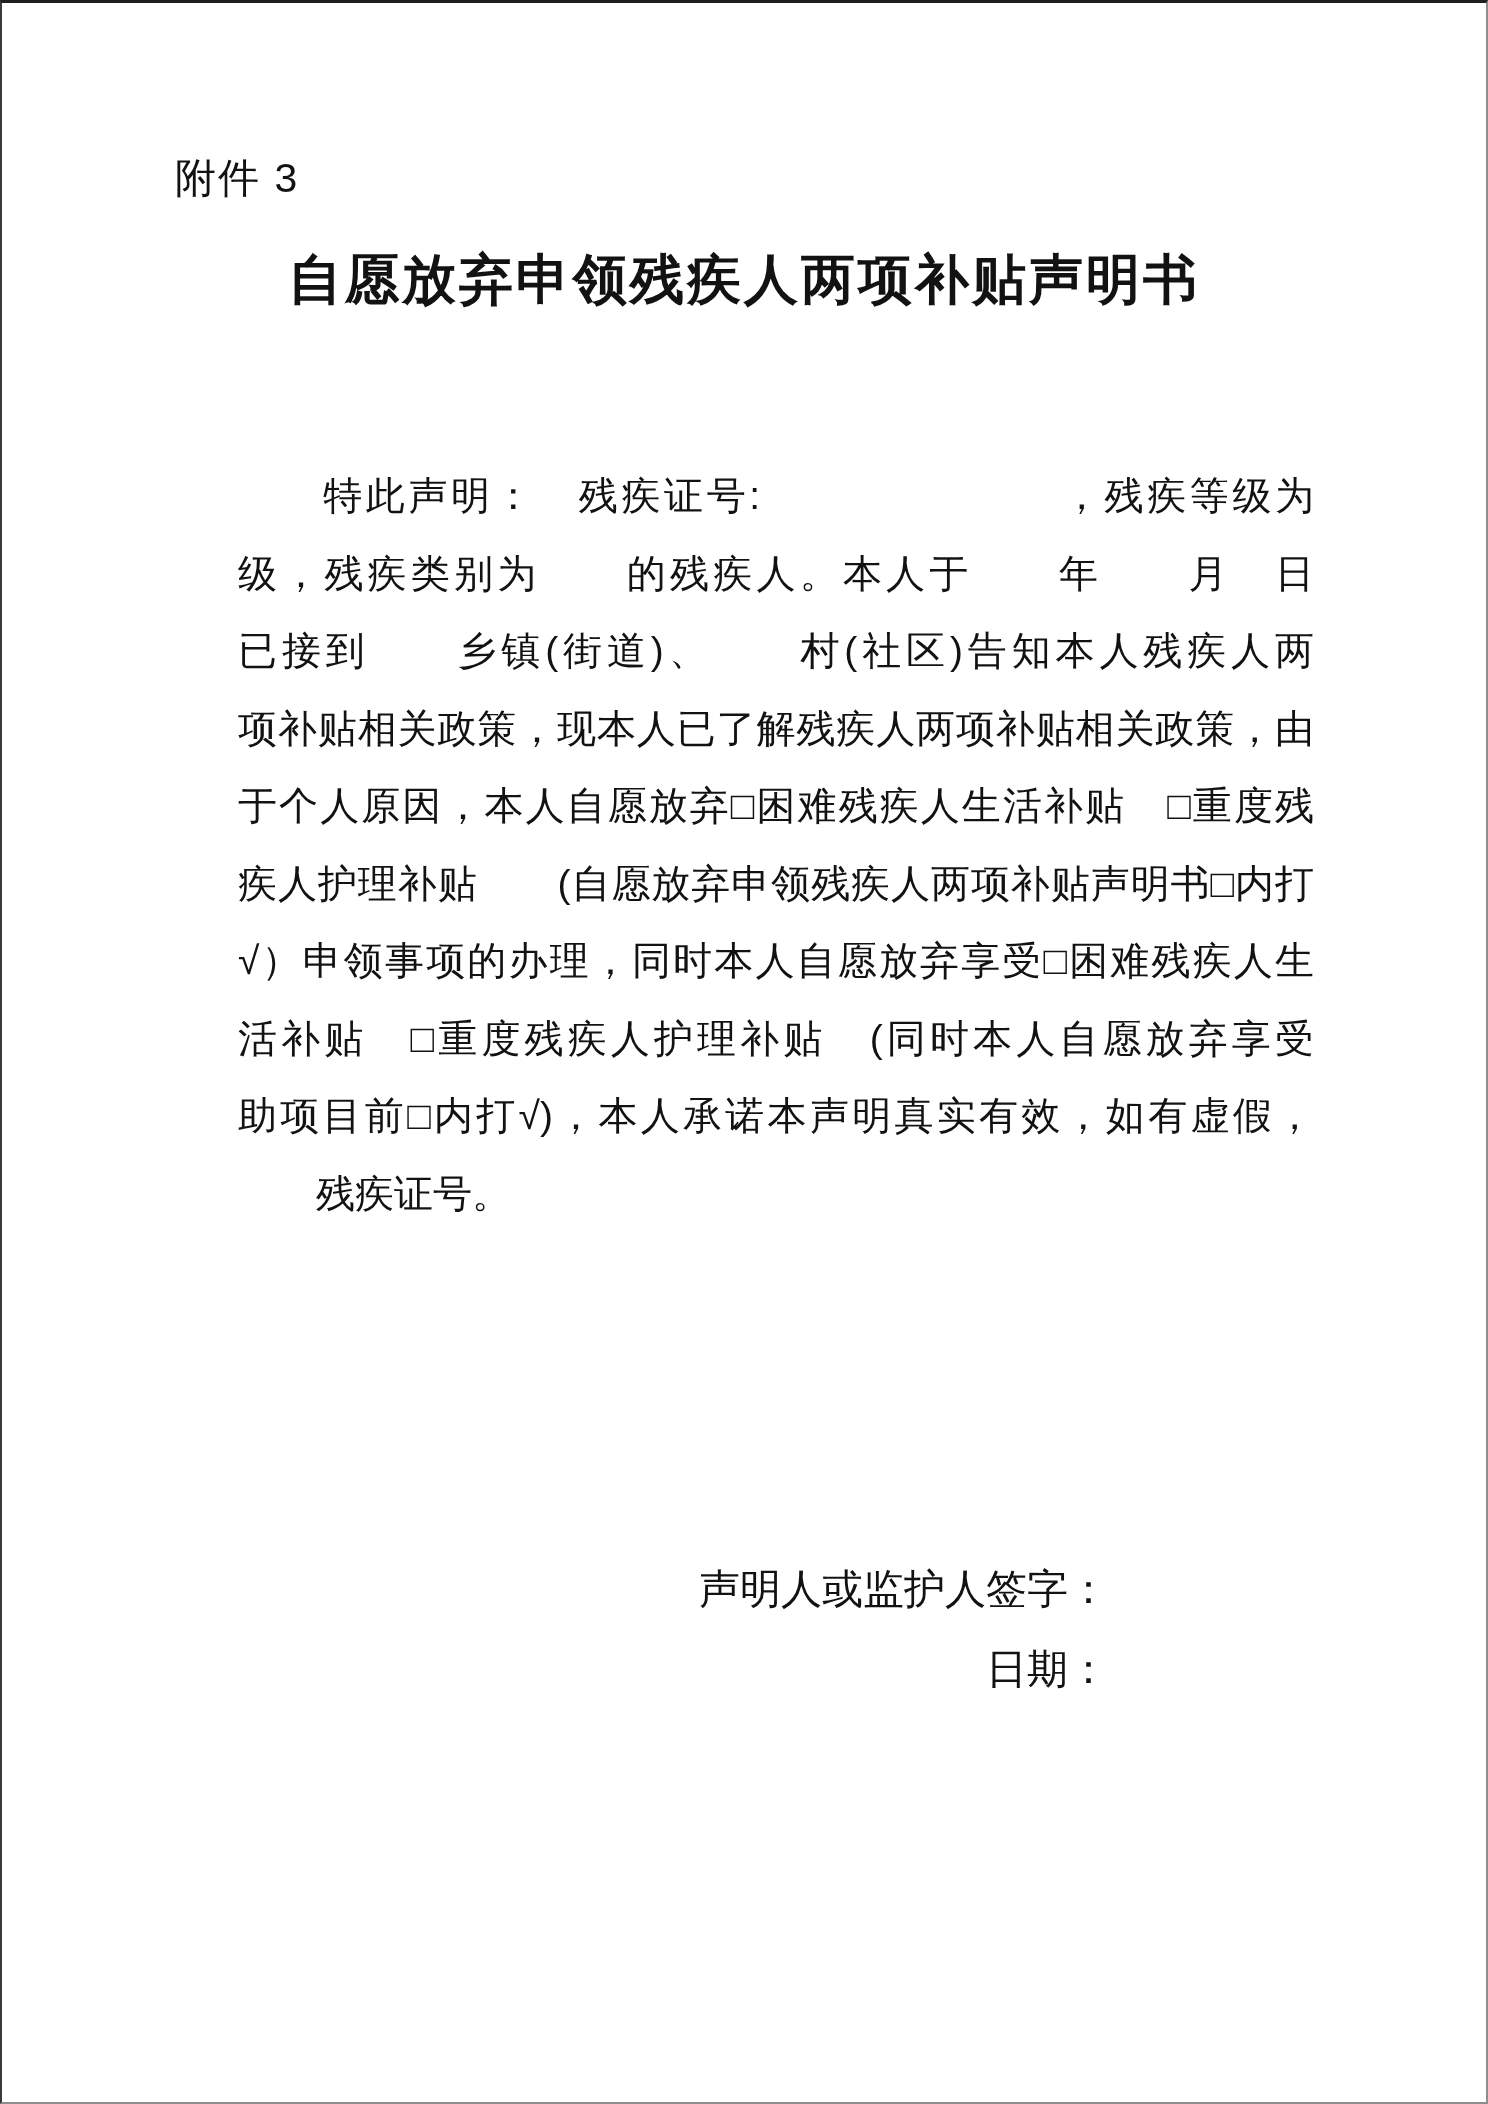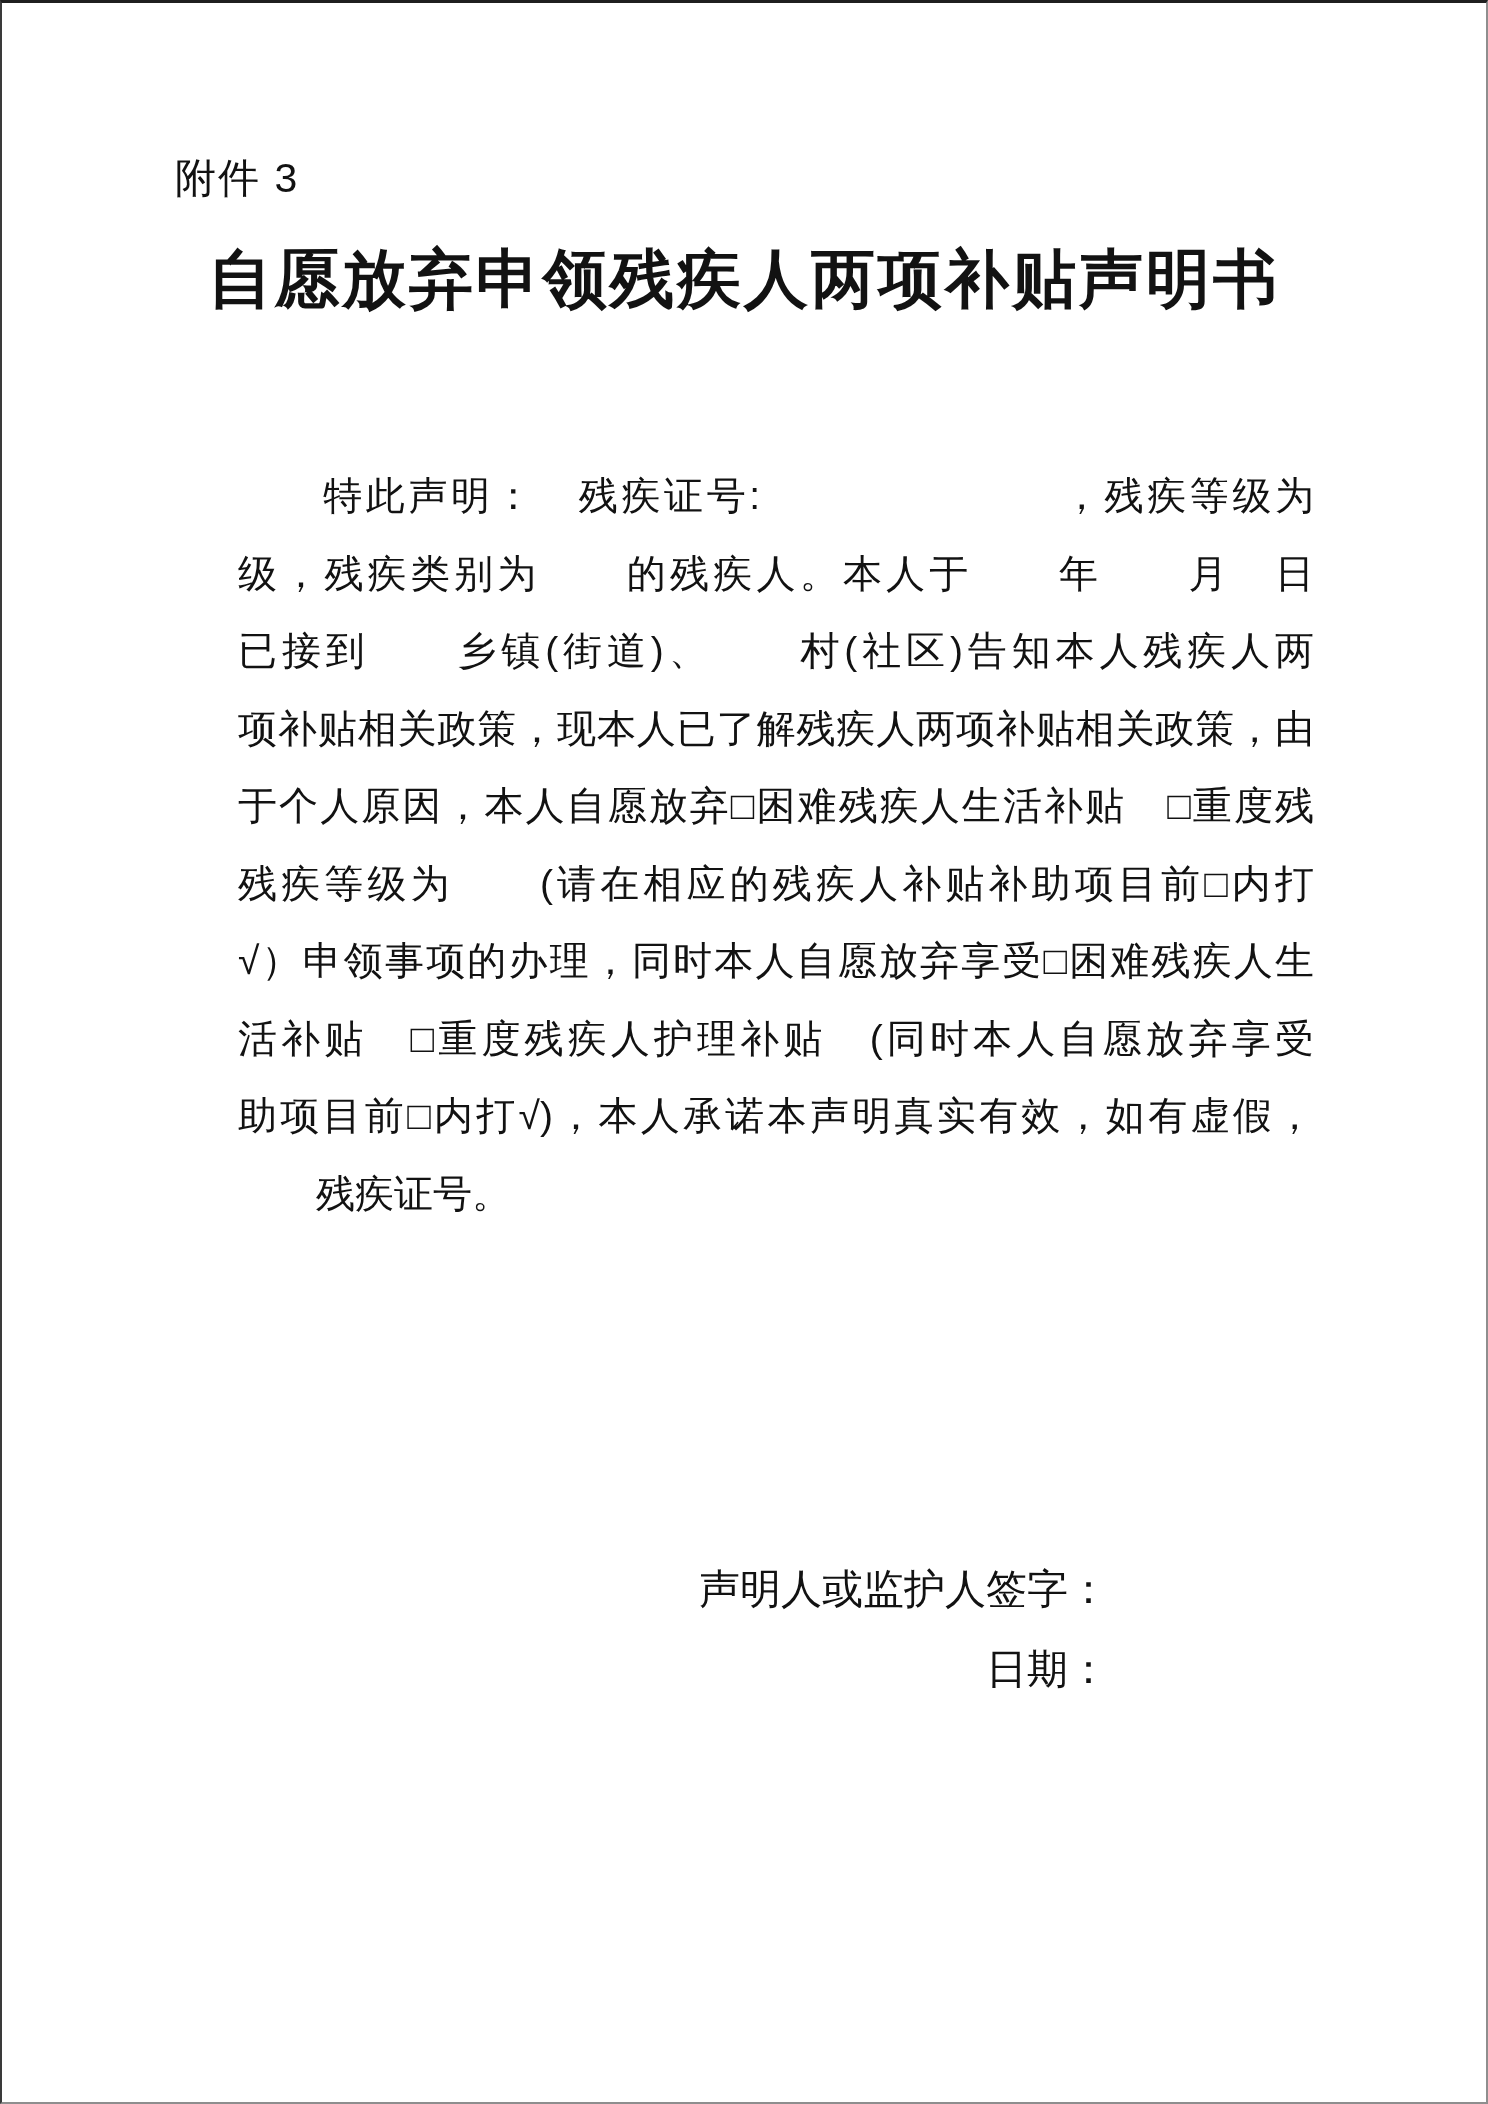--- a/index.html
+++ b/index.html
@@ -29,21 +29,21 @@
     font-size: 41px;
     line-height: 50px;
     letter-spacing: 2px;
   }
   .doc-title {
     position: absolute;
     left: 0;
     top: 244px;
     width: 100%;
     text-align: center;
-    font-size: 64px;
+    font-size: 54px;
     line-height: 64px;
     font-weight: 600;
     letter-spacing: 3px;
   }
   .body-text {
     position: absolute;
     left: 236px;
     top: 454px;
     width: 1076px;
     font-size: 39px;
@@ -74,21 +74,21 @@
   <div class="attachment-label">附件 3</div>
 
   <div class="doc-title">自愿放弃申领残疾人两项补贴声明书</div>
 
   <div class="body-text">
     <div class="body-line">　　特此声明：　残疾证号:　　　　　　　，残疾等级为</div>
     <div class="body-line">级，残疾类别为　　的残疾人。本人于　　年　　月　日</div>
     <div class="body-line">已接到　　乡镇(街道)、　　村(社区)告知本人残疾人两</div>
     <div class="body-line">项补贴相关政策，现本人已了解残疾人两项补贴相关政策，由</div>
     <div class="body-line">于个人原因，本人自愿放弃□困难残疾人生活补贴　□重度残</div>
-    <div class="body-line">残疾等级为　　(请在相应的残疾人补贴补助项目前□内打</div>
+    <div class="body-line">疾人护理补贴　　(自愿放弃申领残疾人两项补贴声明书□内打</div>
     <div class="body-line">√）申领事项的办理，同时本人自愿放弃享受□困难残疾人生</div>
     <div class="body-line">活补贴　□重度残疾人护理补贴　(同时本人自愿放弃享受</div>
     <div class="body-line">助项目前□内打√)，本人承诺本声明真实有效，如有虚假，</div>
     <div class="body-line align-left">　　残疾证号。</div>
   </div>
 
   <div class="signature-block">
     <div>声明人或监护人签字：</div>
     <div>日期：</div>
   </div>

